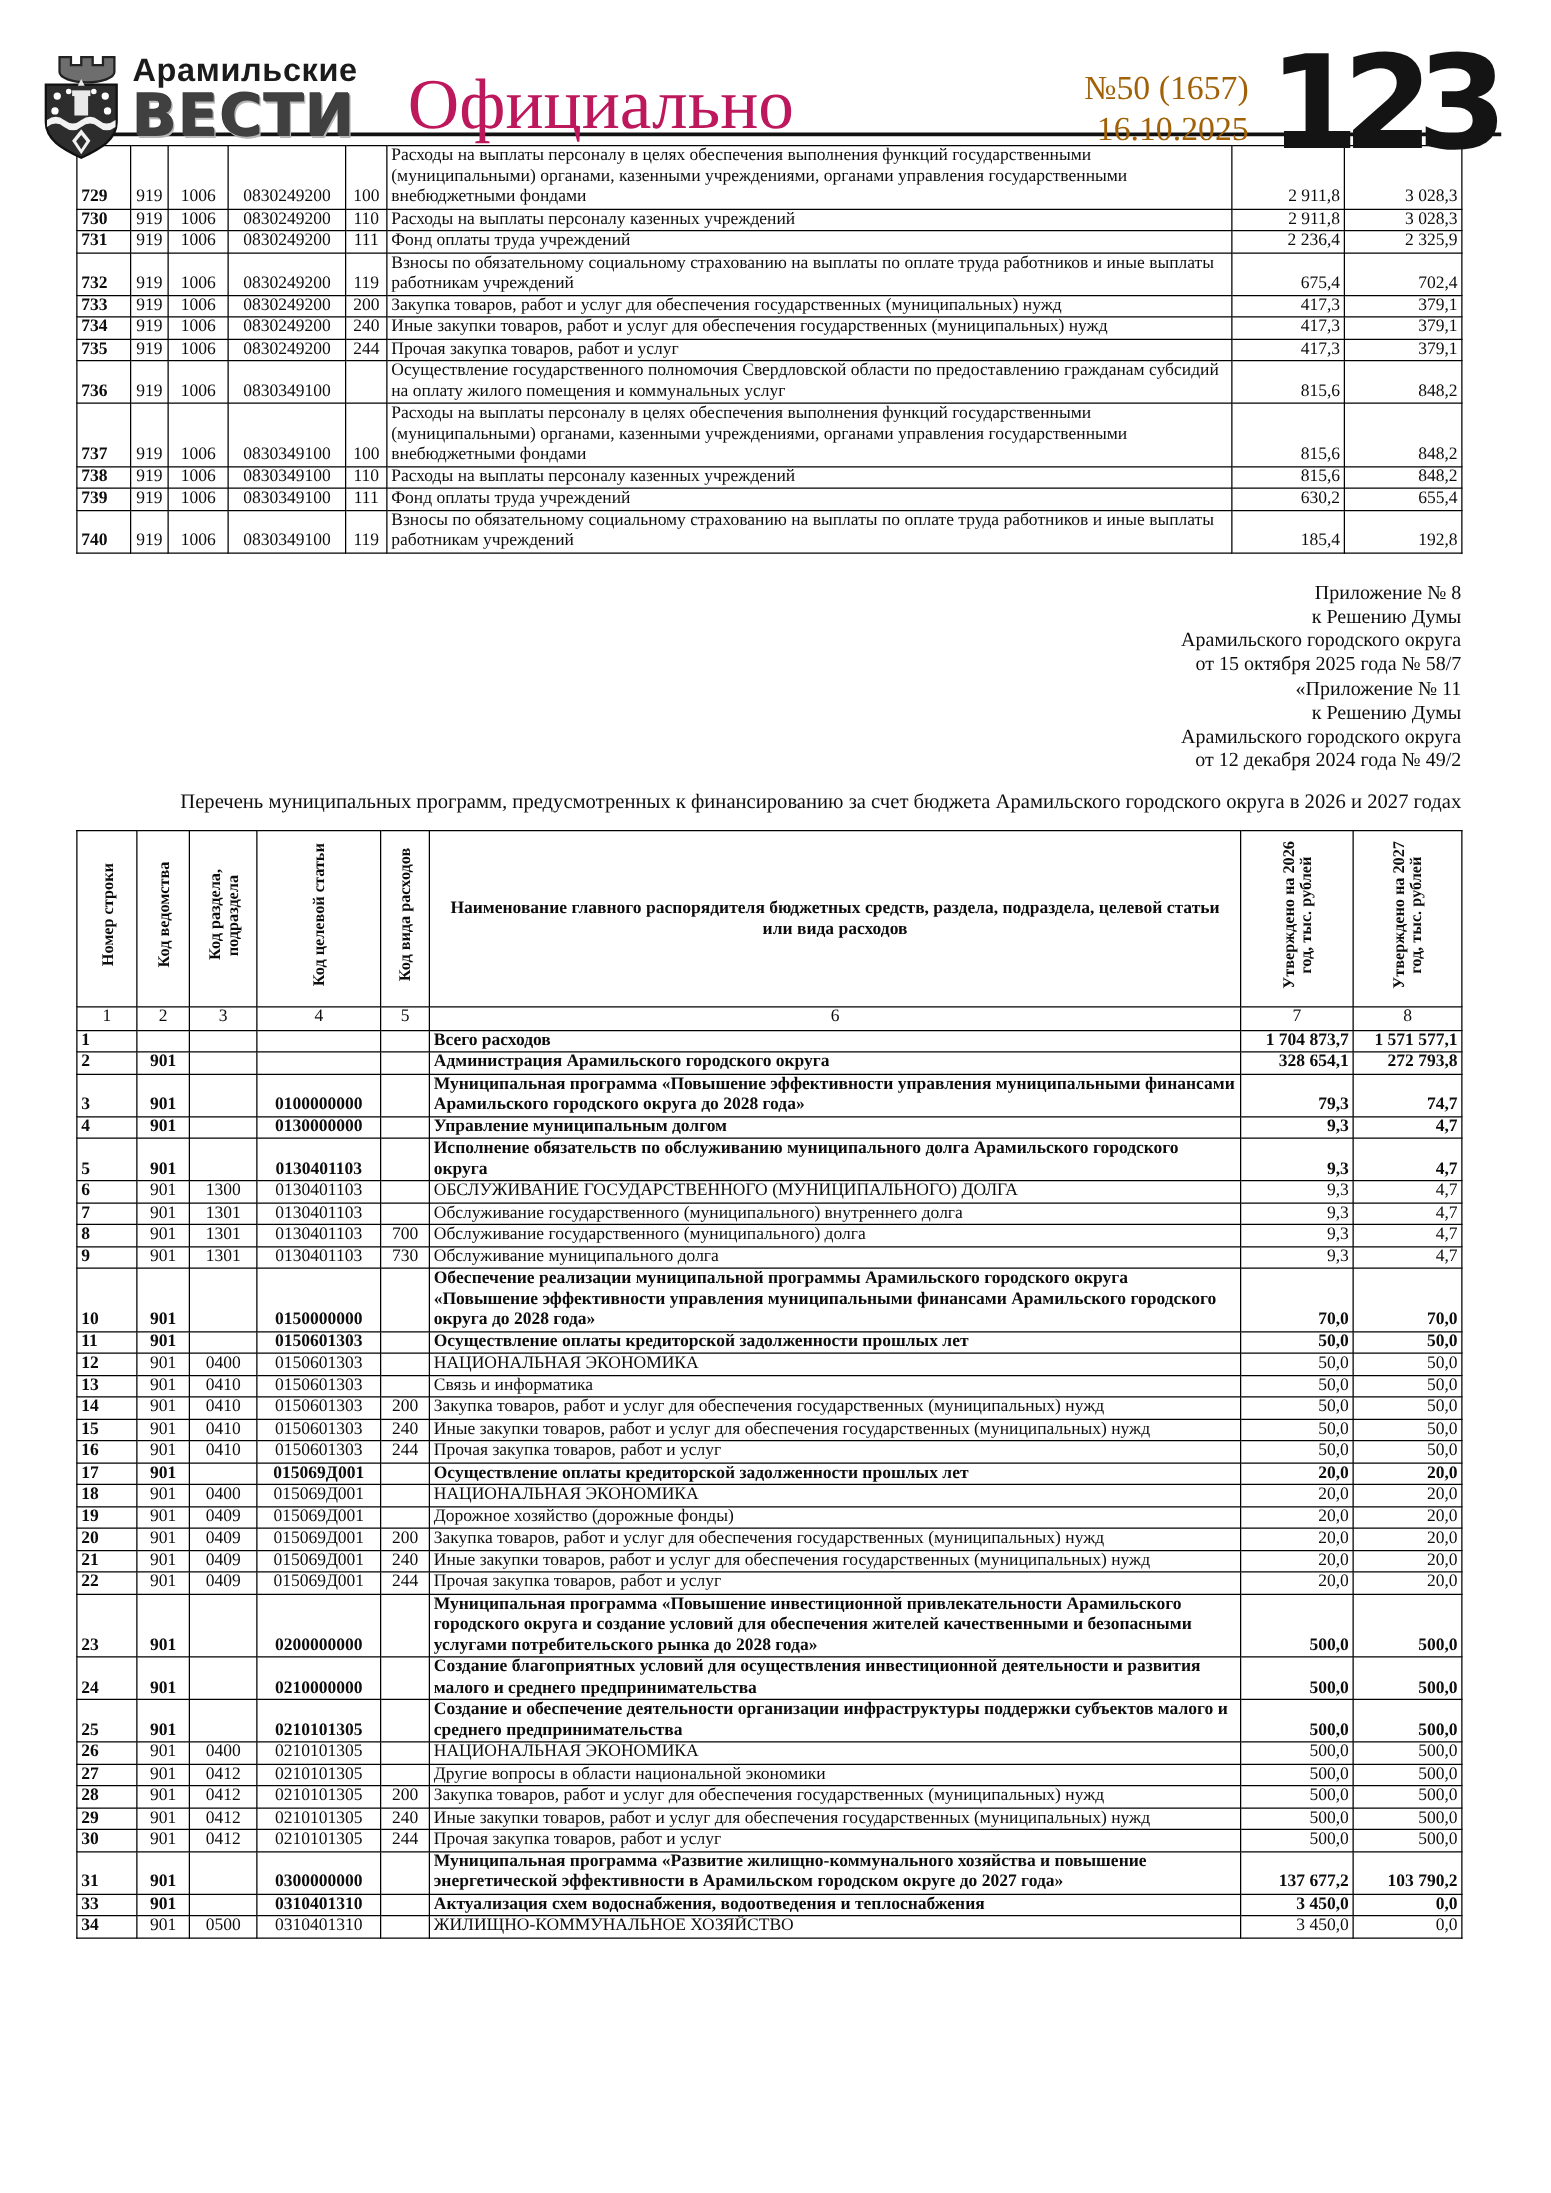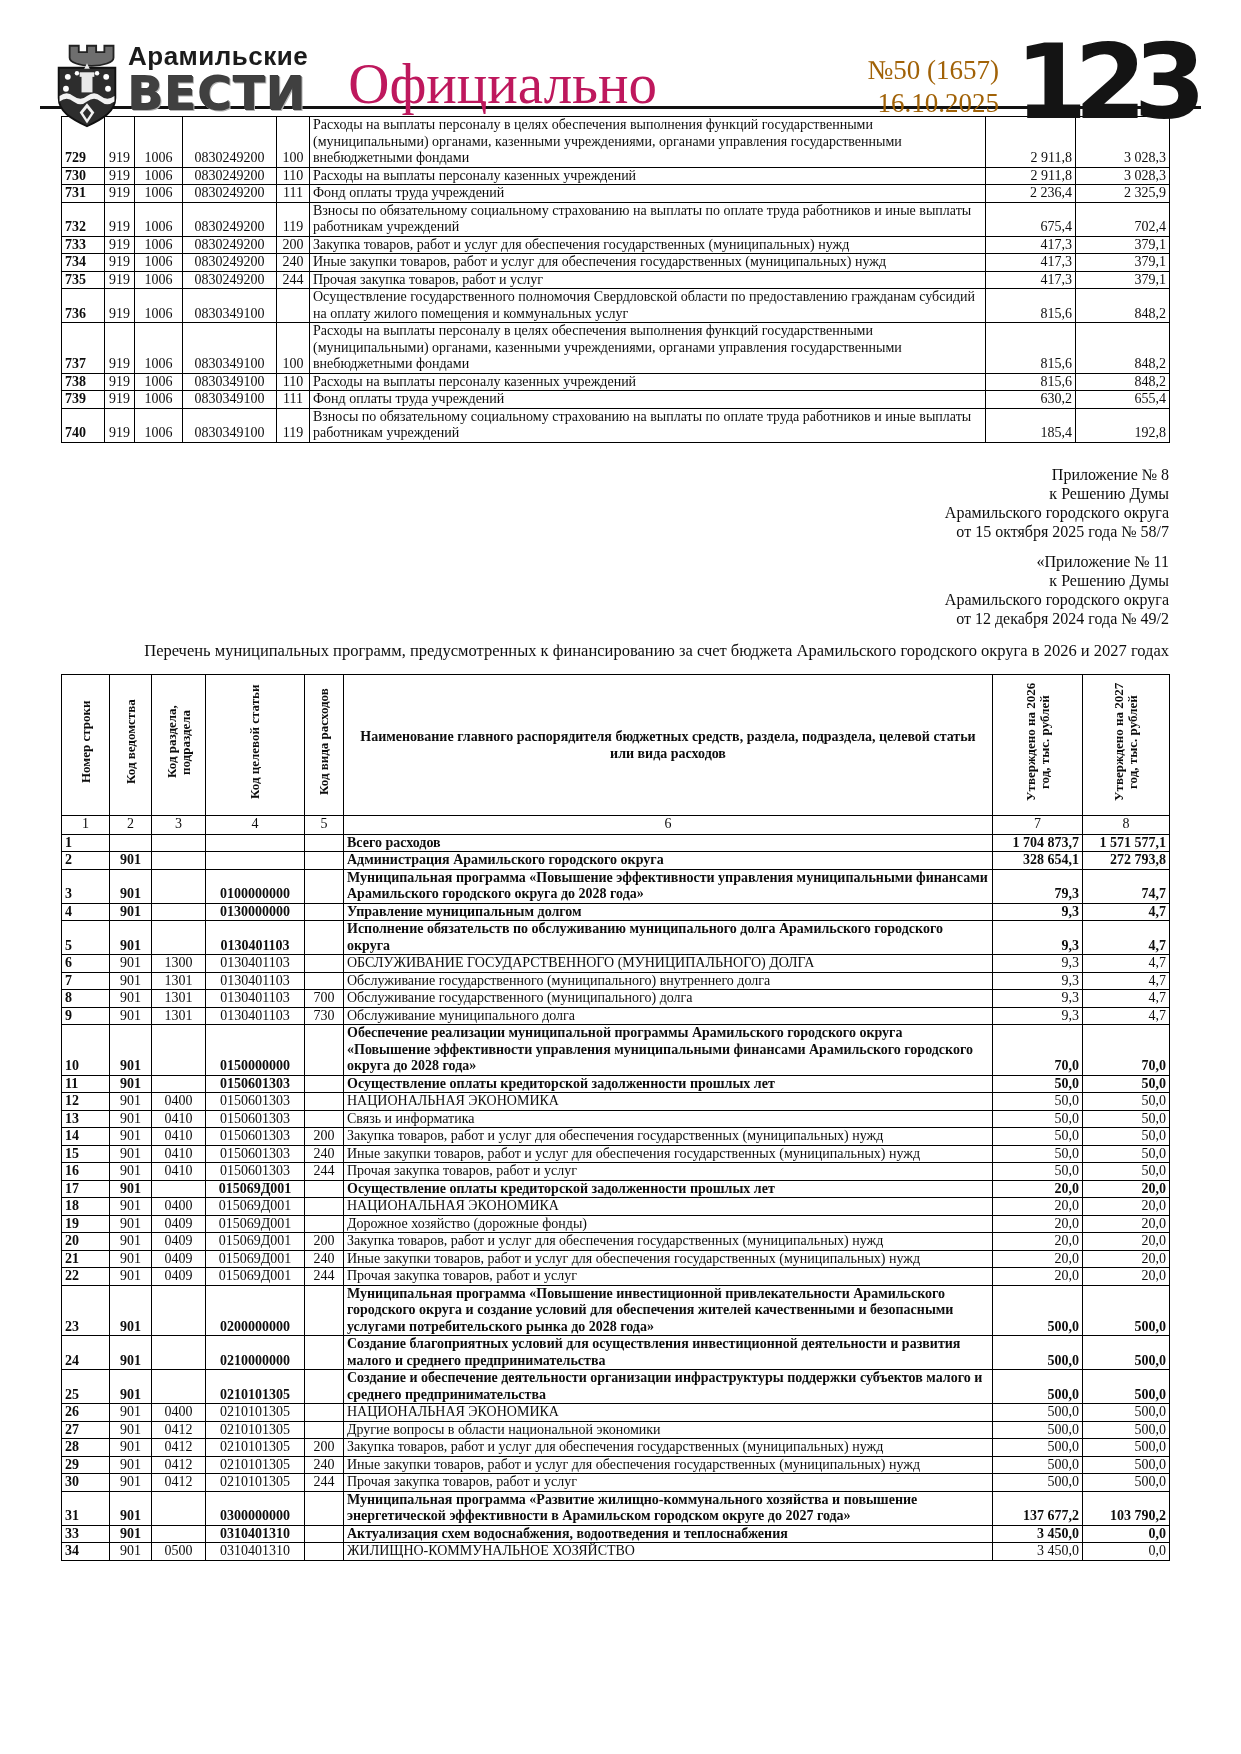--- a/index.html
+++ b/index.html
@@ -2,21 +2,21 @@
 <html><head>
 <meta charset="utf-8">
 <style>
   html,body { margin:0; padding:0; background:#ffffff; }
   body { width:1241px; height:1754px; position:relative; overflow:hidden;
          font-family:"Liberation Serif","DejaVu Serif",serif; color:#0d0d0d;
          -webkit-font-smoothing:antialiased; }
   .page { width:1241px; height:1754px; }
 
   
-  .masthead { display:flex; align-items:flex-start; padding:42px 38px 0 55px; height:106px; box-sizing:border-box; }
+  .masthead { display:flex; align-items:flex-start; padding:42px 38px 0 33px; height:106px; box-sizing:border-box; }
   .brand { display:flex; gap:9px; }
   .coat { flex:0 0 auto; margin-top:1px; }
   .brand-text { display:flex; flex-direction:column; }
   .brand-top { font-family:"Liberation Sans","DejaVu Sans",sans-serif; font-weight:bold;
                font-size:26px; line-height:28px; color:#1b1b1b; letter-spacing:.5px; }
   .brand-bottom { font-family:"DejaVu Sans","Liberation Sans",sans-serif; font-weight:bold;
                   font-size:47px; line-height:47px; color:#404040; letter-spacing:1px;
                   text-shadow:-1px -1px 0 #3c3c3c, 1px 1px 0 #b5b5b5; }
   .section-title { font-size:57px; line-height:60px; margin-left:40px; margin-top:12px; color:#be185d; }
   .issue-block { margin-left:auto; display:flex; align-items:flex-start; }
@@ -41,21 +41,21 @@
   
   tr.head-row th { vertical-align:middle; text-align:center; font-weight:bold; height:140px;margin-top:16px; }
   th.name-head { vertical-align:top; font-size:14px; line-height:17px; padding-top:3px; }
   .vtext { writing-mode:vertical-rl; transform:rotate(180deg); display:inline-block;
            font-weight:bold; font-size:13px; line-height:14px; height:126px; text-align:center; }
   tr.num-row td { text-align:center; height:18px; vertical-align:middle; }
 
   
   .appendix { text-align:right; font-size:16px; line-height:19px; }
   .appendix-8 { margin-top:22px; }
-  .appendix-11 { margin-top:11px; }
+  .appendix-11 { margin-top:1px; }
 
   .table-title { margin-top:13px; font-weight:normal; font-size:16.5px; line-height:20px; text-align:right; }
   table.programs { margin-top:13px; }
 </style>
 </head>
 <body>
 
 <div class="page">
 
   <header class="masthead">

